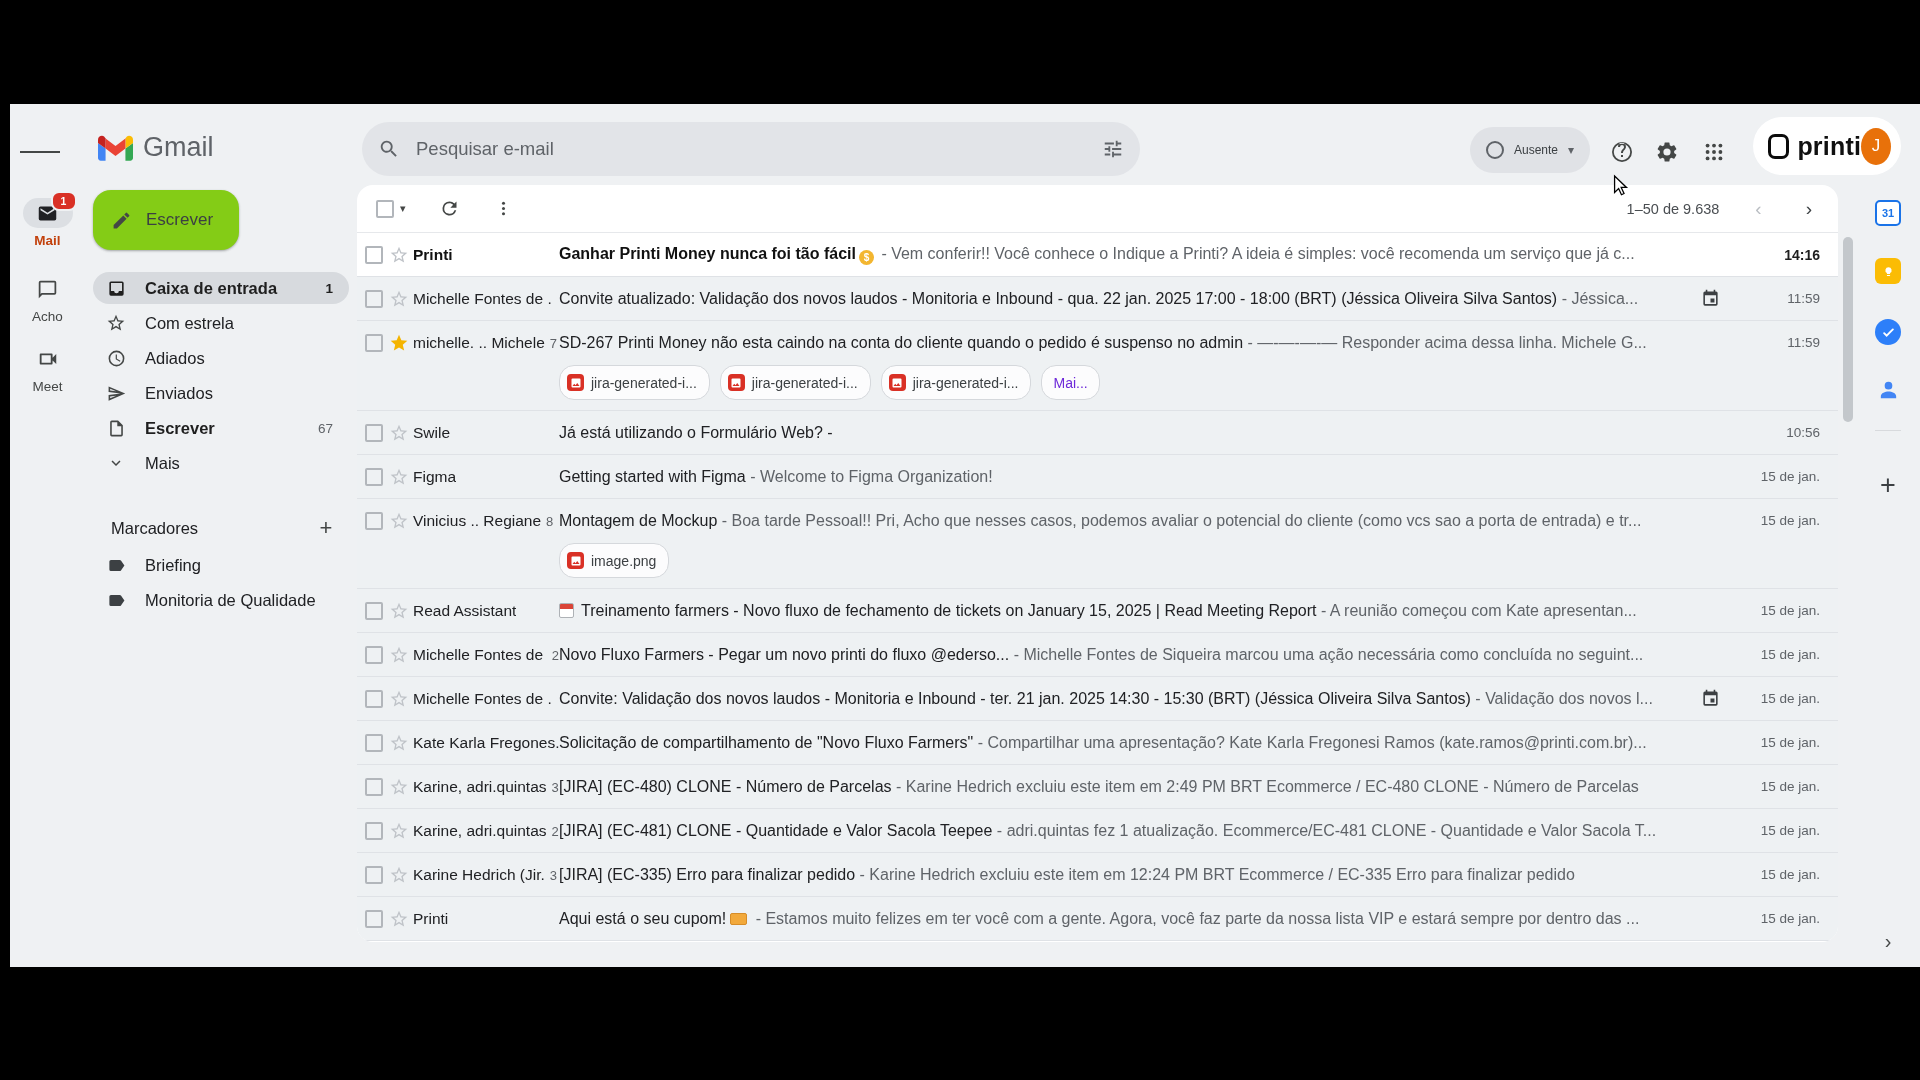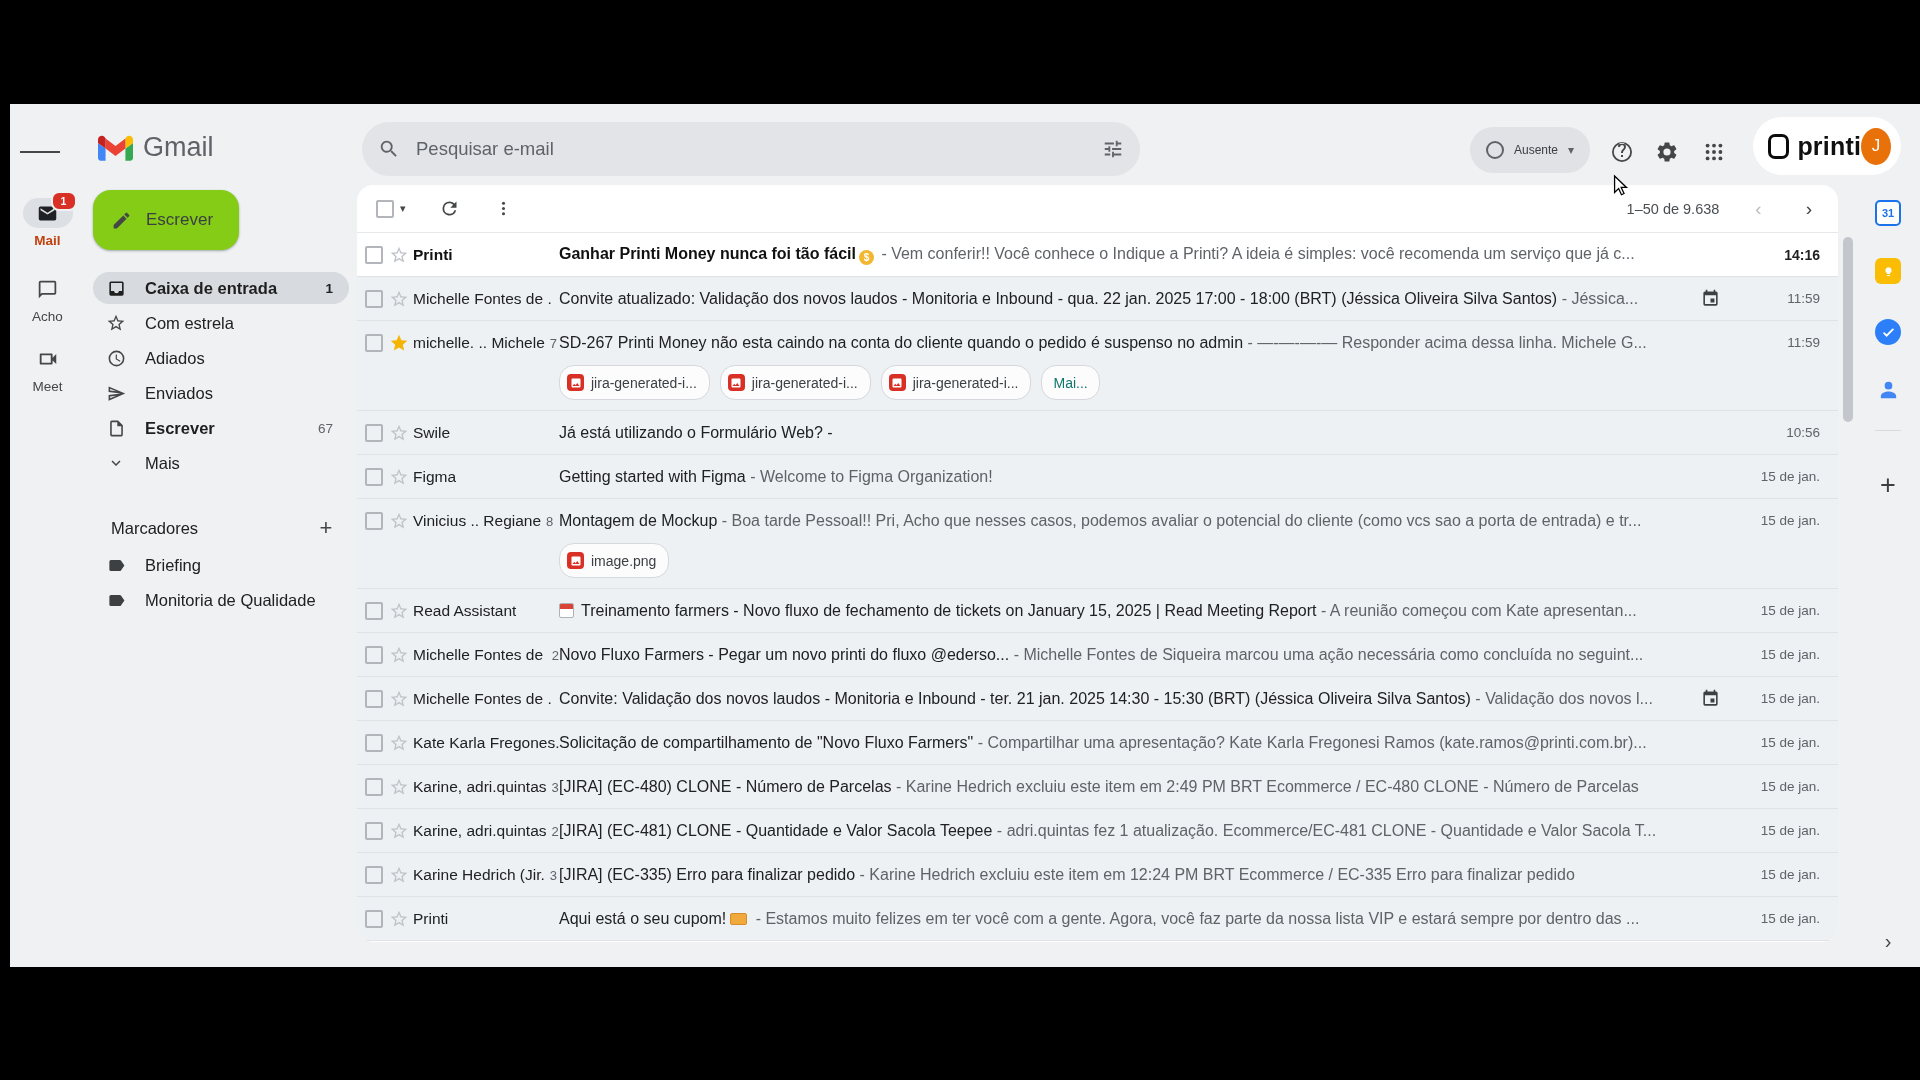--- a/index.html
+++ b/index.html
@@ -95,21 +95,21 @@
   .subject{color:#202124;}
   .row.unread .subject{font-weight:bold;color:#111;}
   .sep,.snippet{color:#5f6368;}
   .cal-ic{margin:0 4px 0 8px;flex:none;display:none;}
   .row.has-cal .cal-ic{display:flex;}
   .time{width:96px;flex:none;text-align:right;padding-right:18px;font-size:13.5px;color:#5f6368;white-space:nowrap;}
   .row.unread .time{font-weight:bold;color:#1f1f1f;font-size:14px;}
   .chips{display:flex;gap:10px;padding:1px 0 10px 202px;}
   .chip{height:35px;border:1px solid #d5d8dc;border-radius:15px;display:flex;align-items:center;
         gap:7px;padding:0 12px 0 7px;font-size:14px;color:#3c4043;background:#fcfcfd;box-sizing:border-box;}
-  .chip.noicon{padding:0 11px;color:#0f766e;}
+  .chip.noicon{padding:0 11px;color:#6d28d9;}
   .chip-img{width:17px;height:17px;border-radius:4px;background:#d93025;display:flex;align-items:center;justify-content:center;flex:none;}
 
   
   .ic-money{display:inline-block;width:15px;height:15px;border-radius:50%;background:#f3b630;color:#fff;
         font-size:10px;line-height:15px;text-align:center;font-weight:bold;vertical-align:-2px;margin:0 3px;}
   .ic-calemoji{display:inline-block;width:15px;height:15px;border:1px solid #aeb2b6;box-sizing:border-box;
         background:linear-gradient(#da4437 0 4.5px,#fff 4.5px);border-radius:2px;vertical-align:-2px;margin-right:7px;}
   .ic-ticket{display:inline-block;width:17px;height:12px;background:#f2a93b;border:1px solid #d78d28;
         border-radius:2px;box-sizing:border-box;vertical-align:-1px;margin:0 4px;}
 

